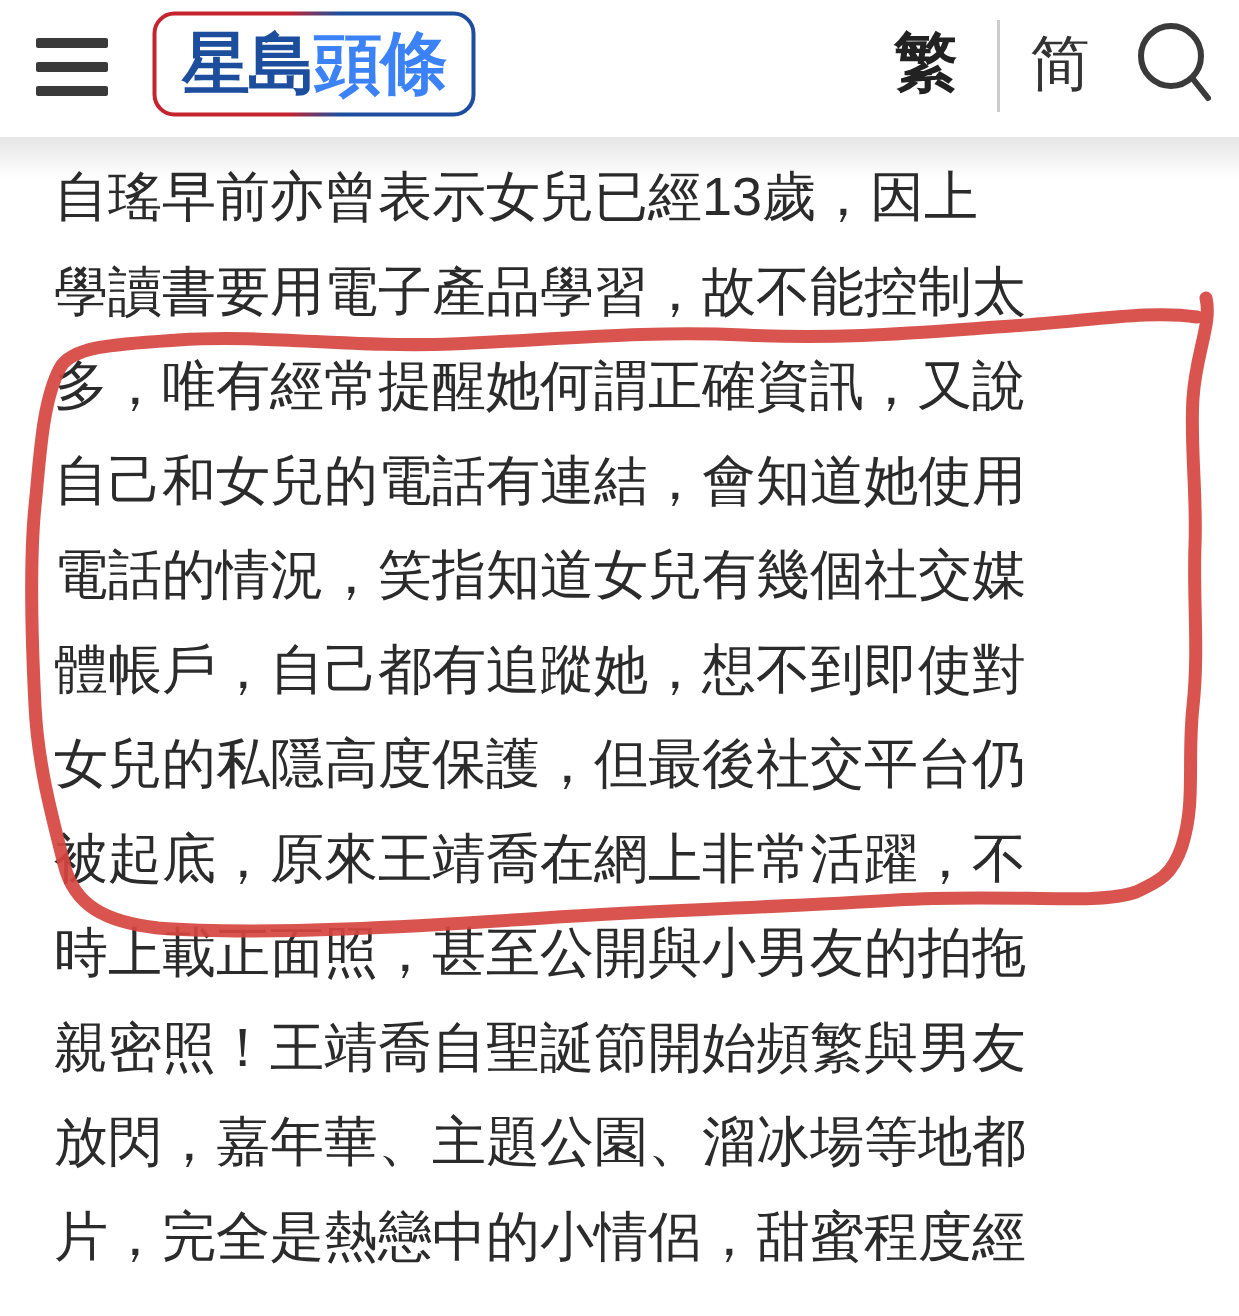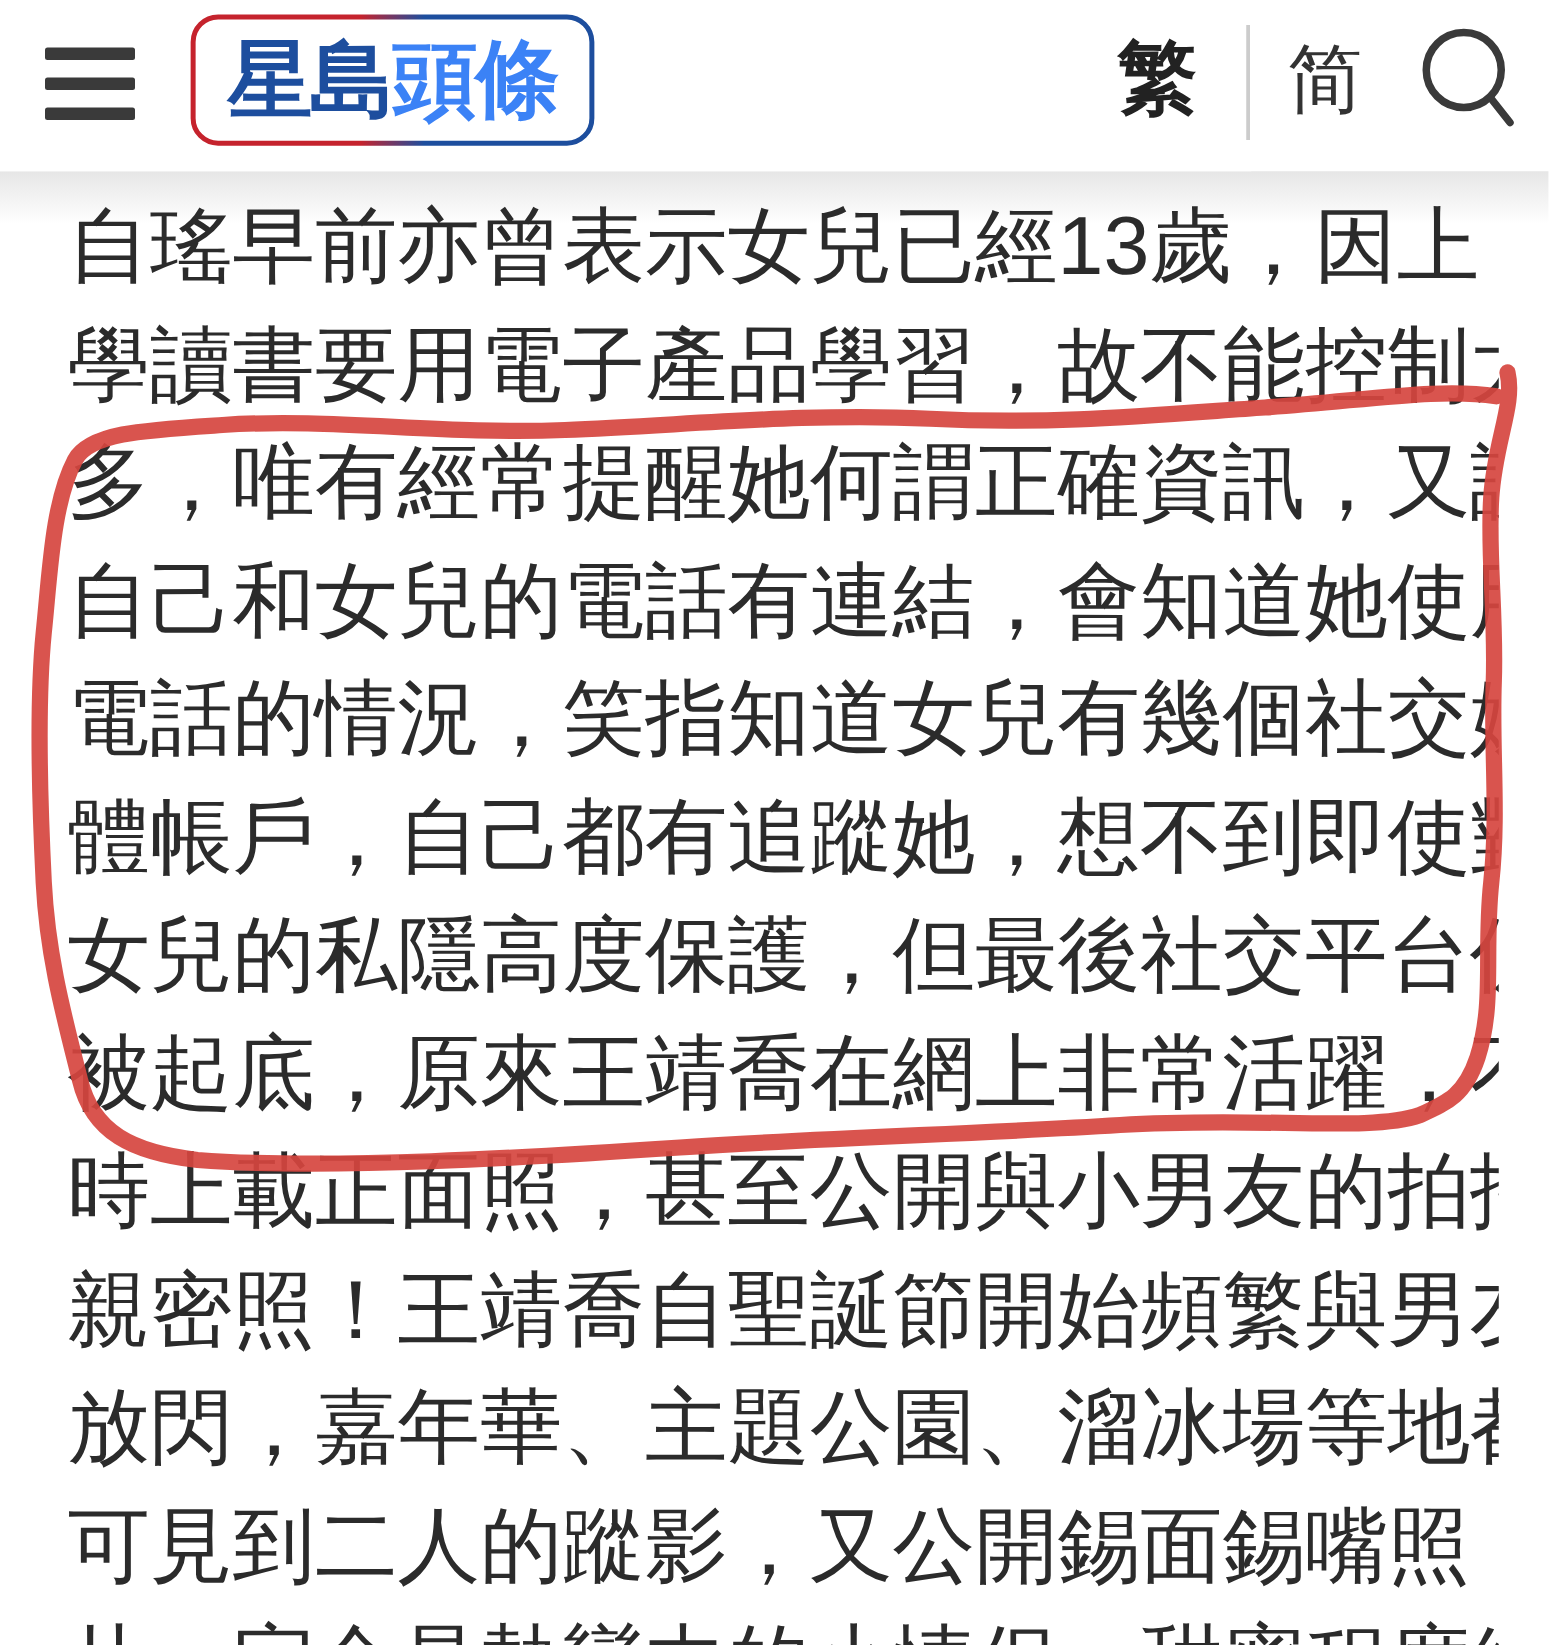--- a/index.html
+++ b/index.html
@@ -71,21 +71,21 @@
   .header-shadow {
     position: absolute; top: 0; left: 0; right: 0; height: 42px;
     background: linear-gradient(#e6e6e6, #ffffff);
     pointer-events: none;
   }
   .article-text {
     position: relative;
     padding: 12px 40px 0 54px;
   }
   .line {
-    font-size: 66px; line-height: 94.5px;
+    font-size: 54px; line-height: 94.5px;
     font-weight: 500; color: #2b2b2b;
     letter-spacing: 0px; white-space: nowrap; overflow: hidden;
   }
 
   
   .annotation {
     position: absolute; inset: 0;
     width: 1239px; height: 1316px;
     z-index: 5; pointer-events: none;
   }
@@ -145,21 +145,20 @@
       <div class="line">學讀書要用電子產品學習，故不能控制太</div>
       <div class="line">多，唯有經常提醒她何謂正確資訊，又說</div>
       <div class="line">自己和女兒的電話有連結，會知道她使用</div>
       <div class="line">電話的情況，笑指知道女兒有幾個社交媒</div>
       <div class="line">體帳戶，自己都有追蹤她，想不到即使對</div>
       <div class="line">女兒的私隱高度保護，但最後社交平台仍</div>
       <div class="line">被起底，原來王靖喬在網上非常活躍，不</div>
       <div class="line">時上載正面照，甚至公開與小男友的拍拖</div>
       <div class="line">親密照！王靖喬自聖誕節開始頻繁與男友</div>
       <div class="line">放閃，嘉年華、主題公園、溜冰場等地都</div>
-      <div class="line">可見到二人的蹤影，又公開錫面錫嘴照</div>
       <div class="line">片，完全是熱戀中的小情侶，甜蜜程度經</div>
     </div>
   </main>
 
   <svg class="annotation" viewBox="0 0 1239 1316" xmlns="http://www.w3.org/2000/svg">
     <path fill="none" stroke="#d6453f" stroke-width="13" opacity="0.92" stroke-linecap="round" stroke-linejoin="round" d="M 1206 298
              C 1212 324, 1196 352, 1193 398
              C 1190 444, 1197 492, 1195 546
              C 1193 600, 1199 650, 1193 706
              C 1187 762, 1196 802, 1182 846

